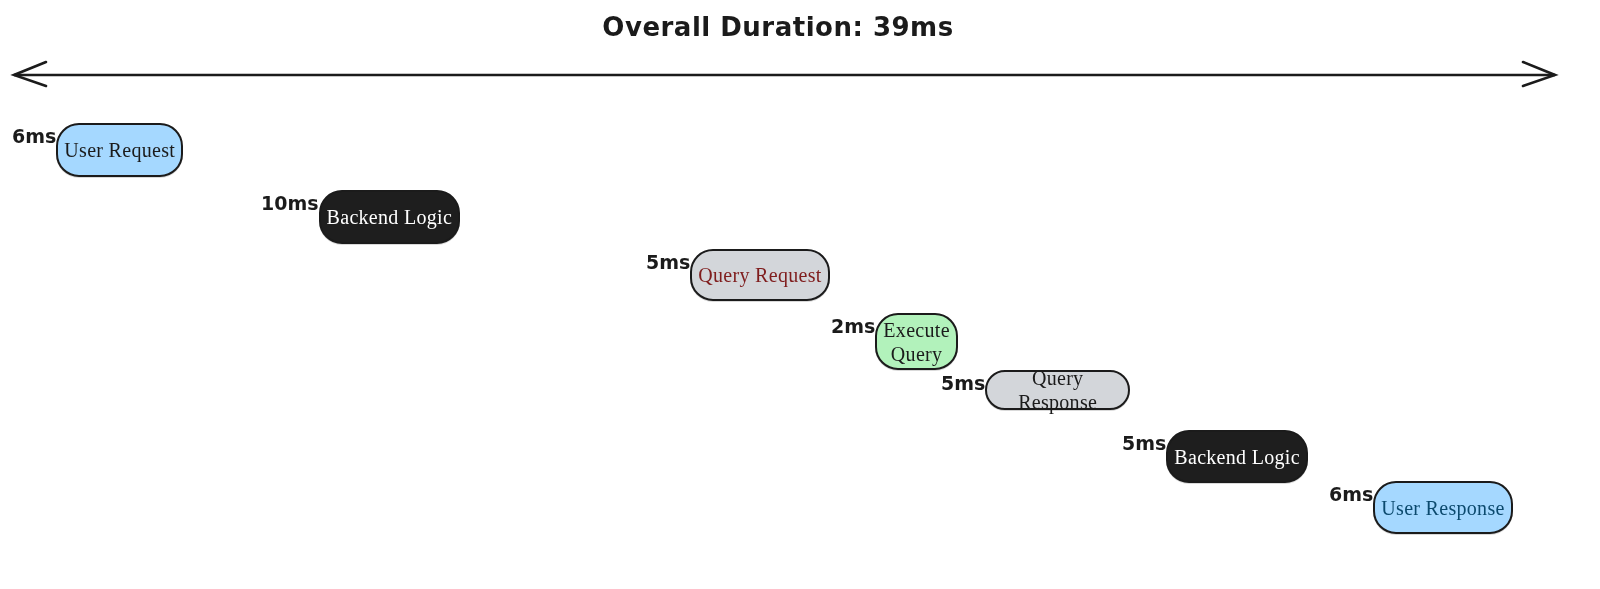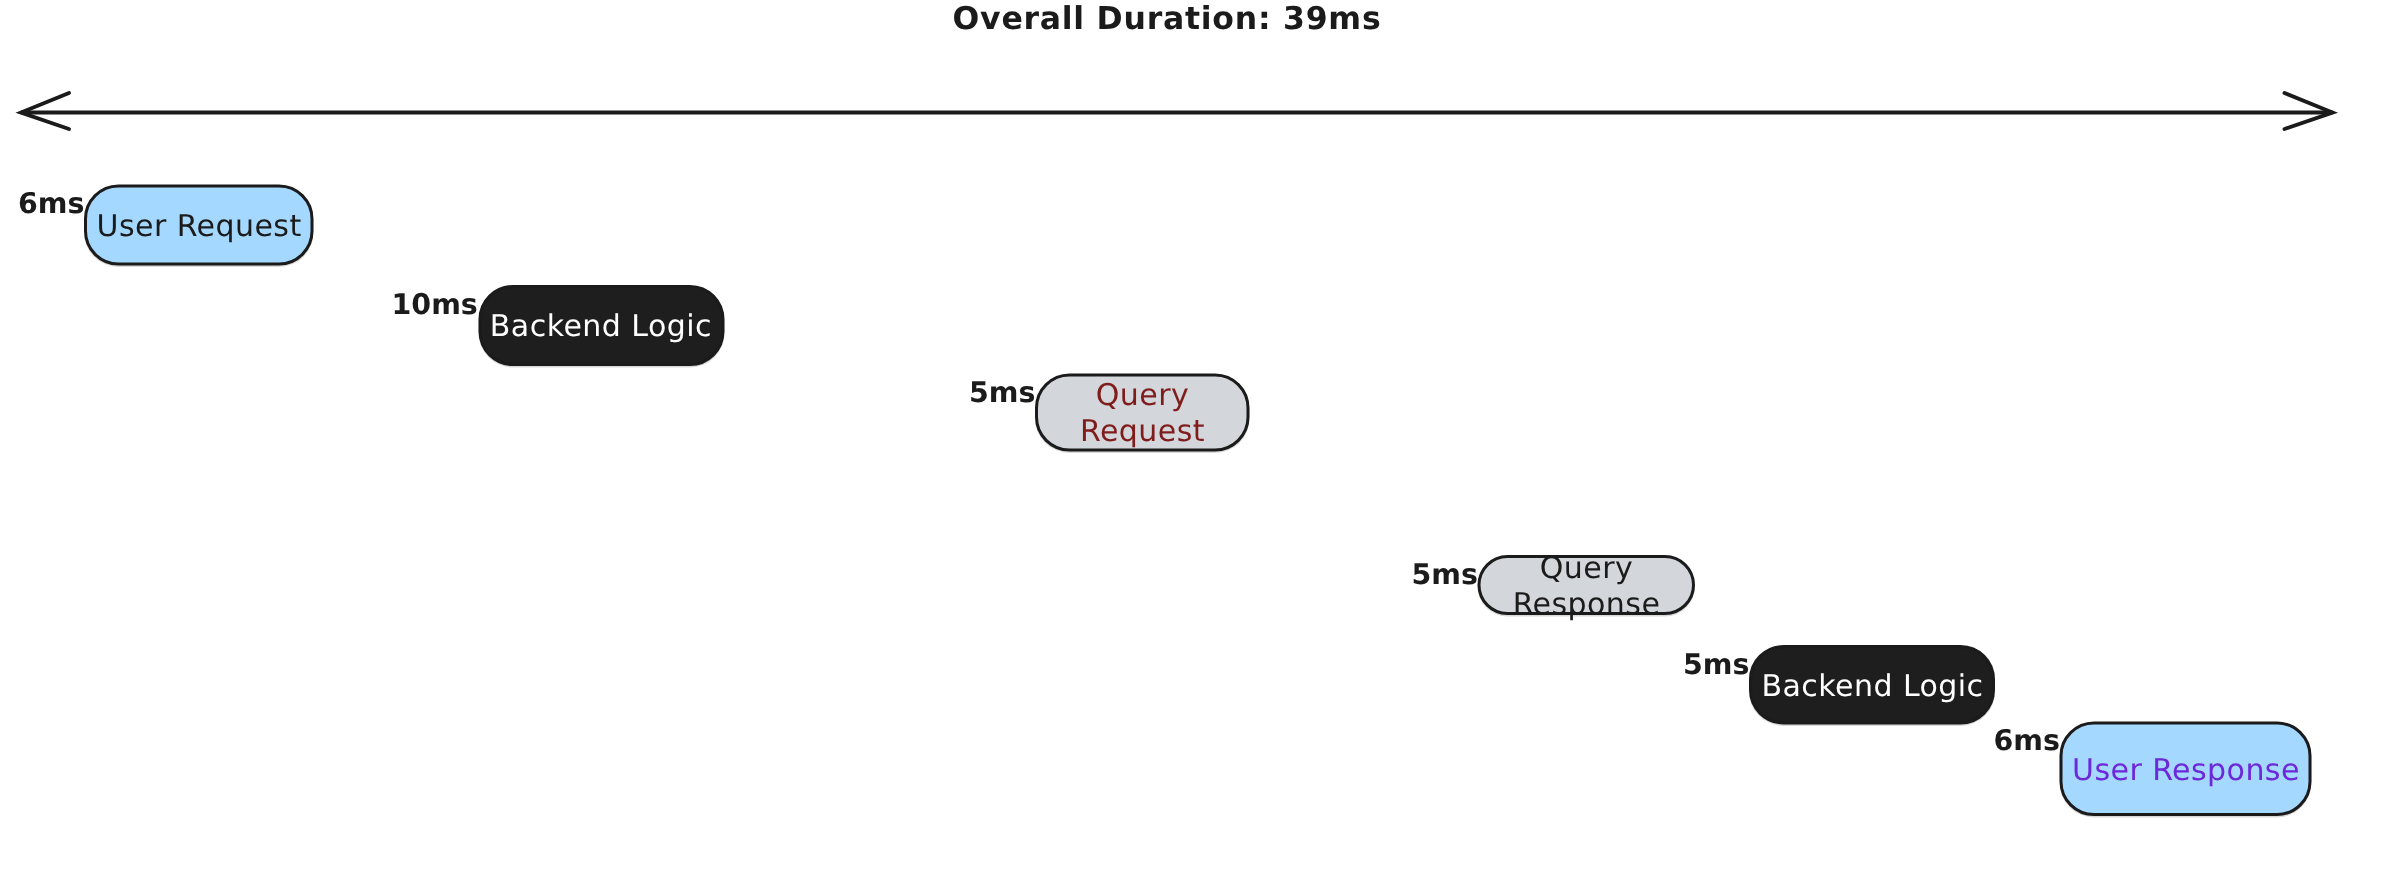--- a/index.html
+++ b/index.html
@@ -10,25 +10,25 @@
   }
   #canvas {
     position: relative;
     width: 1600px;
     height: 589px;
     background: #ffffff;
     overflow: hidden;
   }
   .title {
     position: absolute;
-    top: 0;
+    top: 12px;
     left: 0;
     width: 1556px;
     text-align: center;
-    font-size: 21px;
+    font-size: 26px;
     font-weight: bold;
     letter-spacing: 0.5px;
     color: #1b1b1b;
     white-space: nowrap;
   }
   .arrow-svg {
     position: absolute;
     top: 53px;
     left: 0;
   }
@@ -54,20 +54,21 @@
     box-sizing: border-box;
     display: flex;
     align-items: center;
     justify-content: center;
     text-align: center;
     font-size: 20px;
     line-height: 1.2;
     padding: 2px 6px;
     letter-spacing: 0.3px;
     box-shadow: 0 1px 0 rgba(0,0,0,0.15);
+    font-family: Liberation Serif, serif;
   }
 </style>
 </head>
 <body>
 
 <div id="canvas">
 
   <div class="title">Overall Duration: 39ms</div>
 
   <svg class="arrow-svg" width="1600" height="44">
@@ -84,29 +85,33 @@
   <div class="bar-group" style="left: 261px; top: 190px; width: 392px;">
     <div class="ms-label">10ms</div>
     <div class="bar" style="height: 54px; background: rgb(30, 30, 30); color: rgb(255, 255, 255);">Backend Logic</div>
   </div>
 
   <div class="bar-group" style="left: 646px; top: 249px; width: 187px;">
     <div class="ms-label">5ms</div>
     <div class="bar" style="height: 52px; background: rgb(211, 214, 218); color: #7f1d1d;">Query Request</div>
   </div>
 
+  <div class="bar-group" style="left: 831px; top: 313px; width: 98px;">
+    <div class="ms-label">2ms</div>
+    <div class="bar" style="height: 57px; background: rgb(178, 242, 187); color: rgb(27, 27, 27);">Execute Query</div>
+  </div>
 
   <div class="bar-group" style="left: 941px; top: 370px; width: 189px;">
     <div class="ms-label">5ms</div>
     <div class="bar" style="height: 40px; background: rgb(211, 214, 218); color: rgb(27, 27, 27);">Query Response</div>
   </div>
 
   <div class="bar-group" style="left: 1122px; top: 430px; width: 209px;">
     <div class="ms-label">5ms</div>
     <div class="bar" style="height: 53px; background: rgb(30, 30, 30); color: rgb(255, 255, 255);">Backend Logic</div>
   </div>
 
   <div class="bar-group" style="left: 1329px; top: 481px; width: 253px;">
     <div class="ms-label">6ms</div>
-    <div class="bar" style="height: 63px; background: rgb(165, 216, 255); color: #6d28d9;">User Response</div>
+    <div class="bar" style="height: 53px; background: rgb(165, 216, 255); color: #0c4a6e;">User Response</div>
   </div>
 
 </div>
 
 </body></html>

